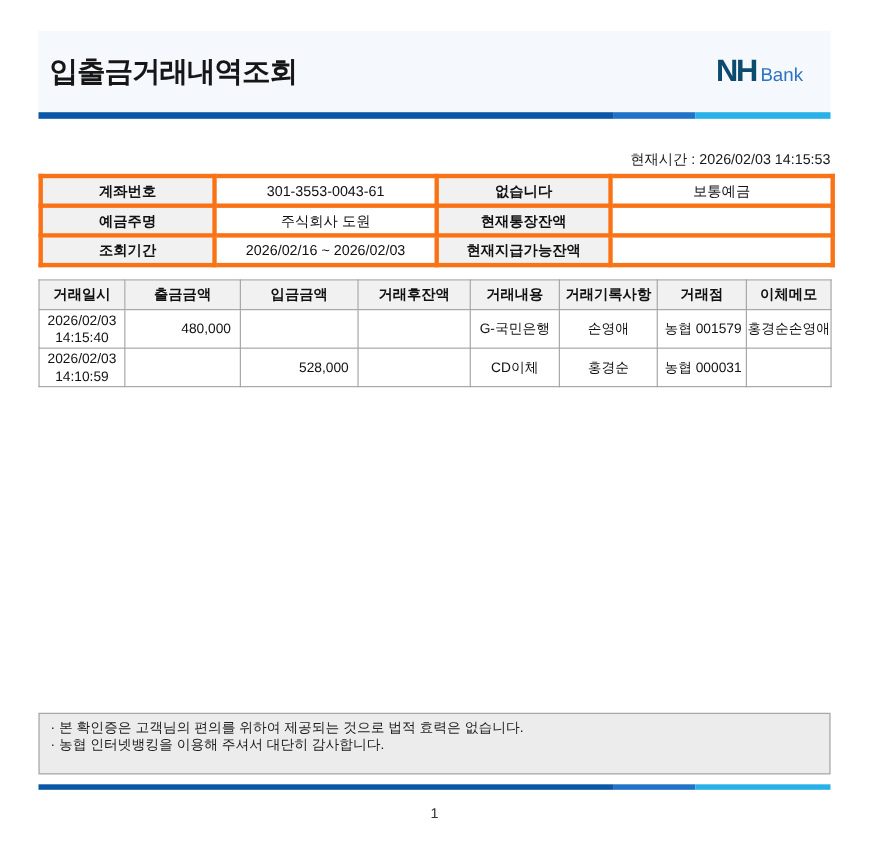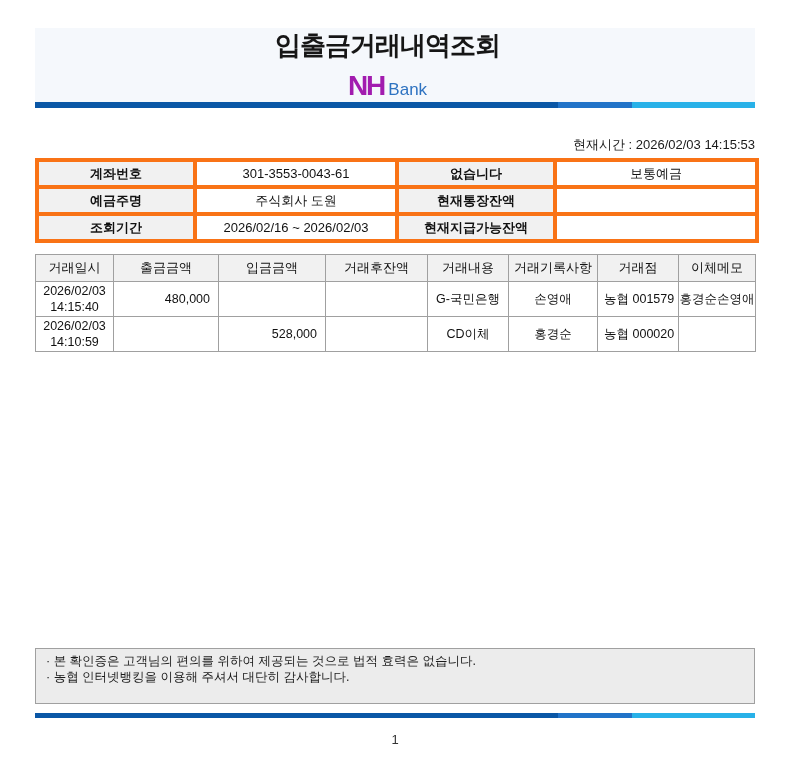--- a/index.html
+++ b/index.html
@@ -9,25 +9,24 @@
     font-family:"Liberation Sans","DejaVu Sans",sans-serif;
     color:#111111;
   }
   .page { display:flex; flex-direction:column; width:790px; height:781px; }
 
   
   .hdr {
     margin:28px 35px 0 35px; height:74px; background:#f5f8fc;
     display:flex; align-items:center; justify-content:space-between;
     padding:0 25px 0 10px;
-    flex-direction:column;
   }
   .hdr h1 { font-size:26px; font-weight:700; letter-spacing:-1px; color:#161616; }
   .logo { display:flex; align-items:baseline; white-space:nowrap; }
-  .logo-nh { font-size:28px; font-weight:800; color:#a21caf; letter-spacing:-2px; }
+  .logo-nh { font-size:28px; font-weight:800; color:#0c4a6e; letter-spacing:-2px; }
   .logo-bank { font-size:17px; font-weight:500; color:#2e73c1; margin-left:4px; }
 
   
   .accent-line { margin:0 35px; height:6px; display:flex; }
   .accent-line.thin { height:5px; margin-top:9px; }
   .seg-dark  { width:72.6%; height:100%; }
   .seg-med   { width:10.3%; height:100%; }
   .seg-light { width:17.1%; height:100%; }
 
   
@@ -46,21 +45,21 @@
   
   .section-row { margin:12px 35px 0 35px; height:16px;
                  display:flex; justify-content:space-between; align-items:flex-end; }
   .section-title { font-size:14px; font-weight:700; }
   .unit-label { font-size:12px; }
 
   
   .trans-table { width:720px; margin:11px 35px 0 35px; }
   .trans-table th {
     border:1px solid #a0a0a0; background:#f1f1f1; height:27px;
-    font-size:13px; font-weight:400; text-align:center; white-space:nowrap; overflow:hidden;
+    font-size:13px; font-weight:700; text-align:center; white-space:nowrap; overflow:hidden;
   }
   .trans-table td {
     border:1px solid #a0a0a0; height:35px; font-size:12.5px;
     text-align:center; white-space:nowrap; overflow:hidden;
   }
   .trans-table td.num { text-align:right; padding-right:8px; }
   .trans-table td.lft { text-align:left; padding-left:6px; }
   .dt-line { line-height:16px; text-align:center; }
 
   
@@ -164,21 +163,21 @@
       <tr>
         <td>
           <div class="dt-line">2026/02/03</div>
           <div class="dt-line">14:10:59</div>
         </td>
         <td class="num"></td>
         <td class="num">528,000</td>
         <td class="num"></td>
         <td>CD이체</td>
         <td>홍경순</td>
-        <td class="lft">농협 000020</td>
+        <td class="lft">농협 000031</td>
         <td></td>
       </tr>
     </tbody>
   </table>
 
   <div class="notes-box">
     <div class="note-line">· 본 확인증은 고객님의 편의를 위하여 제공되는 것으로 법적 효력은 없습니다.</div>
     <div class="note-line">· 농협 인터넷뱅킹을 이용해 주셔서 대단히 감사합니다.</div>
   </div>
 

